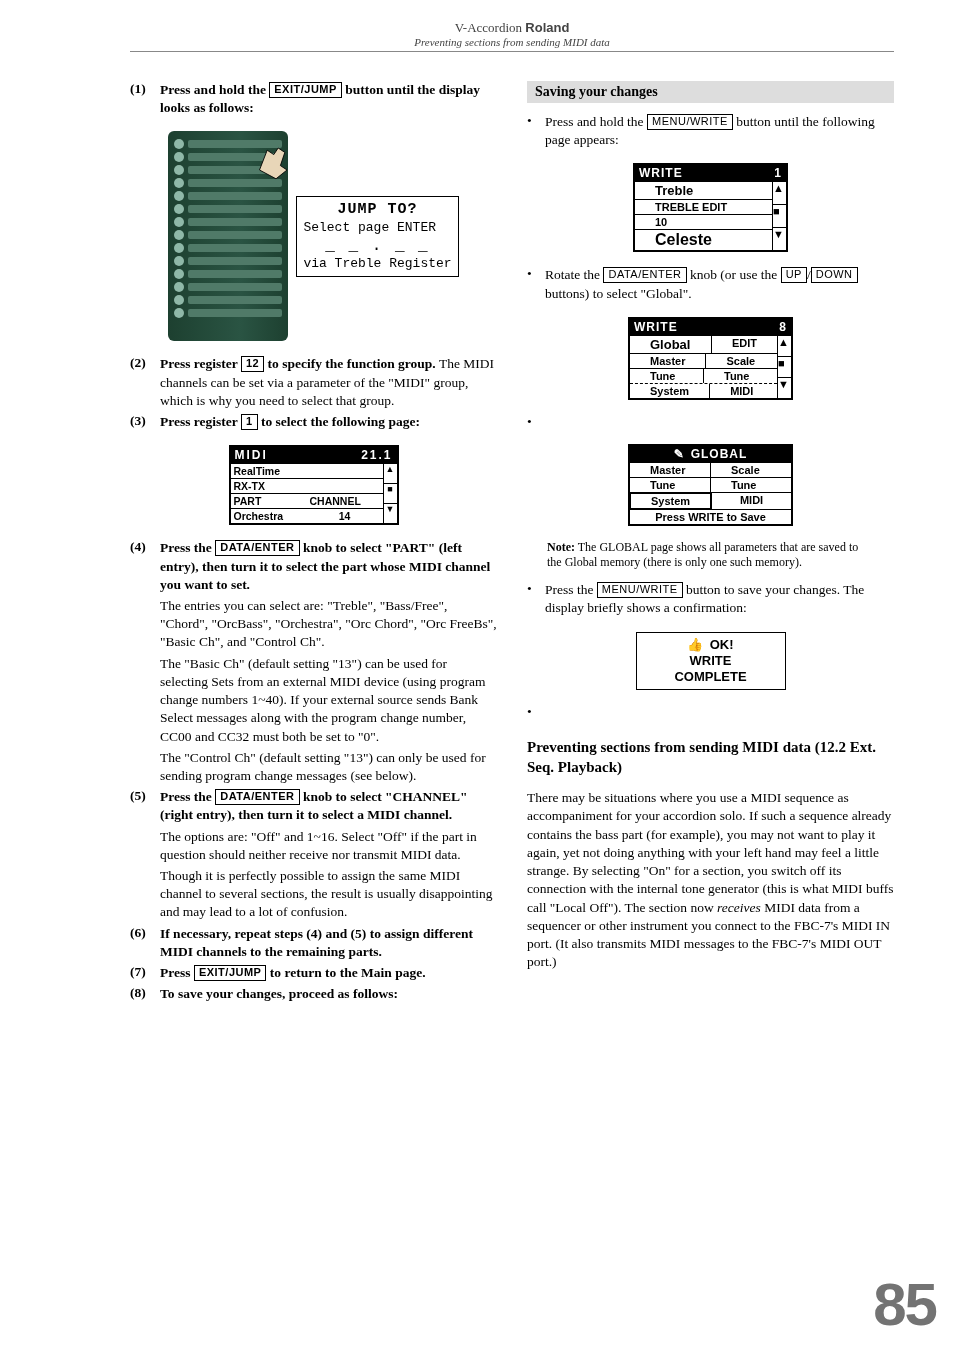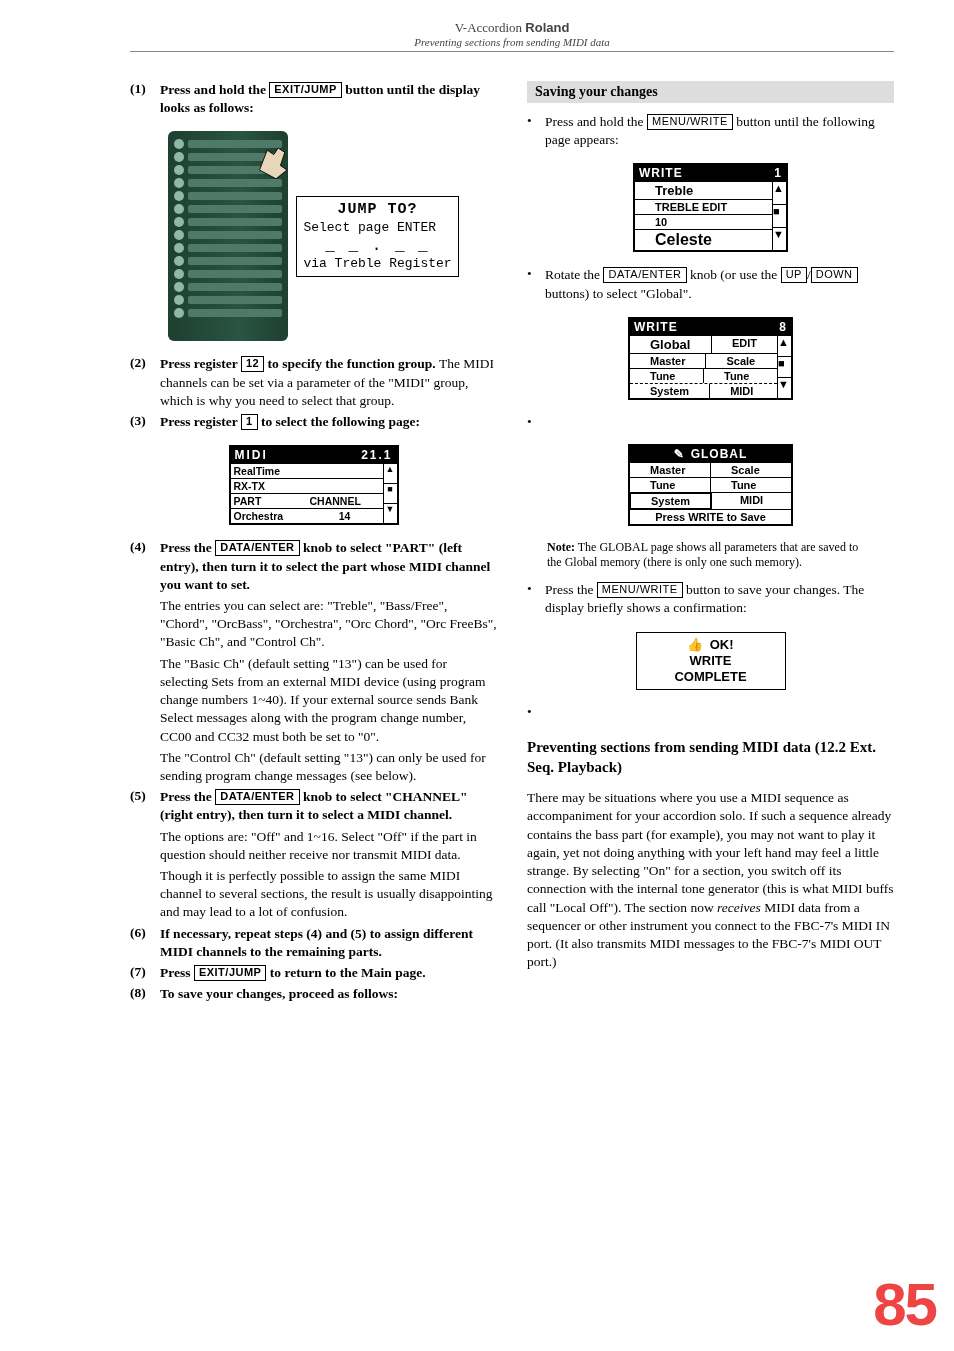--- a/index.html
+++ b/index.html
@@ -96,21 +96,21 @@
     margin-bottom:10px;
   }
   .note { font-size:12px; line-height:1.3; margin:6px 20px 10px 20px; }
   .note-label { font-weight:bold; }
   .section-head { font-weight:bold; font-size:15px; line-height:1.3; margin-top:18px; margin-bottom:12px; }
   .body-para { font-size:13.5px; line-height:1.35; }
   .page-num {
     position:absolute; right:18px; bottom:12px;
     font-family: Arial, sans-serif;
     font-size:60px; font-weight:900;
-    color:#ef4444;
+    color:#737373;
     letter-spacing:-2px;
   }
   .italic { font-style: italic; }
   .midi-screen {
     display:inline-block; border:2px solid #000; font-family:Arial,sans-serif; font-size:11px; text-align:left; background:#fff;
   }
   .midi-bar { display:flex; background:#000; color:#fff; font-weight:bold; letter-spacing:2px; padding:1px 4px; justify-content:space-between; font-size:12px; }
   .midi-body { display:flex; }
   .midi-left { flex:1; }
   .midi-row { display:flex; border-top:1px solid #000; }

